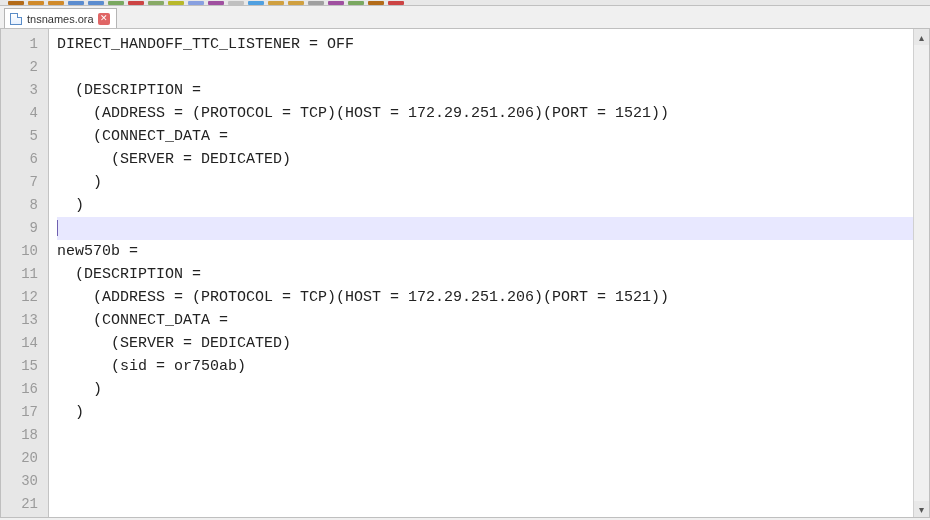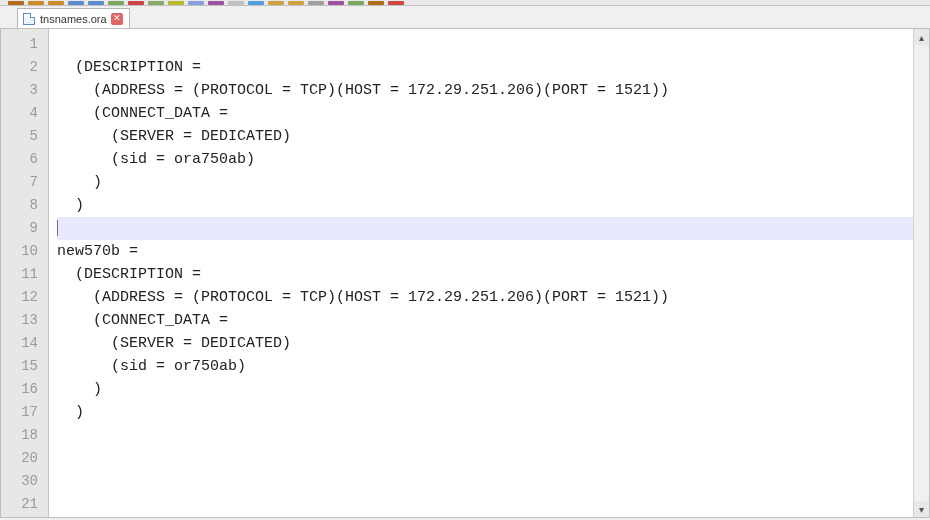--- a/index.html
+++ b/index.html
@@ -23,21 +23,21 @@
   }
   .tbicon {
     width: 16px;
     height: 4px;
     border-radius: 1px;
   }
   .tabbar {
     height: 22px;
     display: flex;
     align-items: flex-end;
-    padding-left: 17px;
+    padding-left: 4px;
     background: #f0f0f0;
   }
   .tab {
     display: flex;
     align-items: center;
     gap: 4px;
     background: #fff;
     border: 1px solid #b5b5b5;
     border-bottom: none;
     padding: 2px 6px 2px 4px;
@@ -208,26 +208,26 @@
       <div>14</div>
       <div>15</div>
       <div>16</div>
       <div>17</div>
       <div>18</div>
       <div>20</div>
       <div>30</div>
       <div>21</div>
     </div>
   <div class="code" id="code">
+      <div class="line">DIRECT_HANDOFF_TTC_LISTENER = OFF</div>
       <div class="line"></div>
       <div class="line">  (DESCRIPTION =</div>
       <div class="line">    (ADDRESS = (PROTOCOL = TCP)(HOST = 172.29.251.206)(PORT = 1521))</div>
       <div class="line">    (CONNECT_DATA =</div>
       <div class="line">      (SERVER = DEDICATED)</div>
-      <div class="line">      (sid = ora750ab)</div>
       <div class="line">    )</div>
       <div class="line">  )</div>
       <div class="line current"><span class="cursor"></span></div>
       <div class="line">new570b =</div>
       <div class="line">  (DESCRIPTION =</div>
       <div class="line">    (ADDRESS = (PROTOCOL = TCP)(HOST = 172.29.251.206)(PORT = 1521))</div>
       <div class="line">    (CONNECT_DATA =</div>
       <div class="line">      (SERVER = DEDICATED)</div>
       <div class="line">      (sid = or750ab)</div>
       <div class="line">    )</div>

